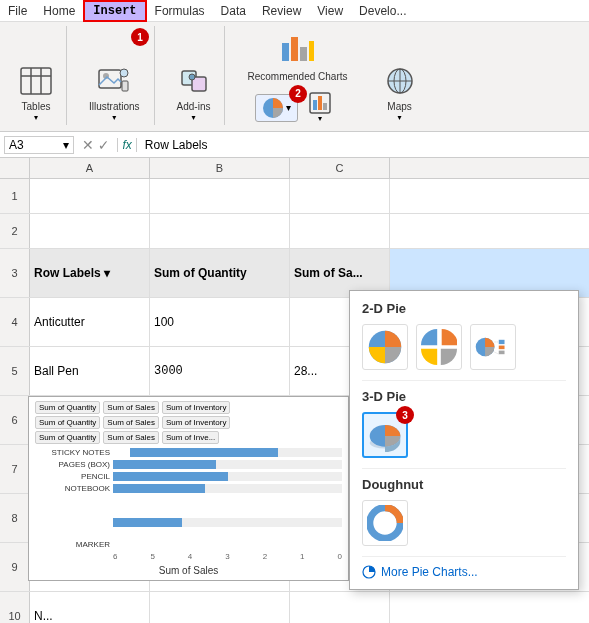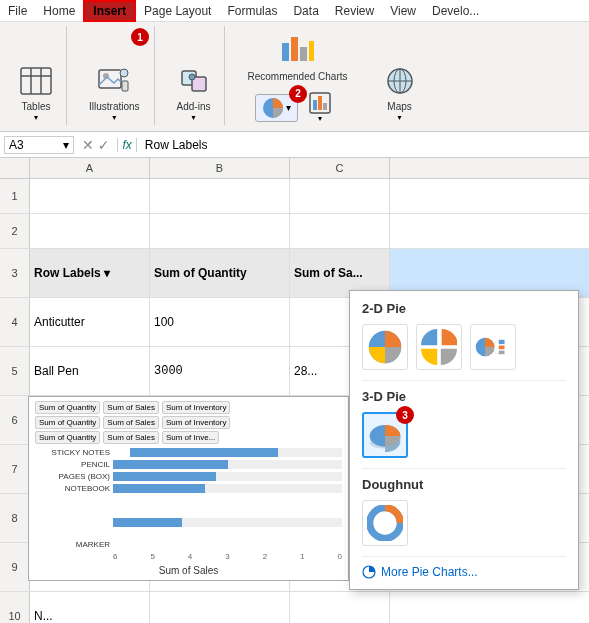--- a/index.html
+++ b/index.html
@@ -1,21 +1,21 @@
 <!DOCTYPE html>
 <html><head>
   <meta charset="utf-8">
   <style>
     * { box-sizing: border-box; margin: 0; padding: 0; }
     body { font-family: 'Segoe UI', Arial, sans-serif; font-size: 12px; background: #fff; width: 589px; height: 623px; overflow: hidden; position: relative; }
 
     
     .menu-bar { display: flex; background: #fff; border-bottom: 1px solid #ddd; padding: 2px 0; height: 22px; align-items: center; }
     .menu-item { padding: 2px 8px; cursor: pointer; font-size: 12px; color: #333; }
-    .menu-item.active { background: #b91c1c; border: 2px solid #e00; color: #000; font-weight: 600; }
+    .menu-item.active { background: #c4b5fd; border: 2px solid #e00; color: #000; font-weight: 600; font-family: Liberation Mono, monospace; }
 
     
     .ribbon { background: #f3f2f1; border-bottom: 1px solid #ccc; padding: 4px 6px 6px; display: flex; align-items: flex-start; gap: 8px; height: 110px; }
     .ribbon-group { display: flex; flex-direction: column; align-items: center; border-right: 1px solid #ccc; padding: 0 10px; height: 100%; position: relative; }
     .ribbon-icons { display: flex; gap: 6px; align-items: flex-end; flex: 1; padding-top: 6px; }
     .ribbon-btn { display: flex; flex-direction: column; align-items: center; cursor: pointer; padding: 3px 4px; border-radius: 3px; min-width: 40px; }
     .ribbon-btn .icon { font-size: 26px; line-height: 1; }
     .ribbon-btn .label { font-size: 10px; color: #333; text-align: center; margin-top: 2px; line-height: 1.2; }
     .ribbon-btn .arrow { font-size: 8px; }
     .circle-badge { width: 18px; height: 18px; background: #c00; color: #fff; border-radius: 50%; font-size: 10px; font-weight: bold; display: flex; align-items: center; justify-content: center; position: absolute; top: 2px; left: 56px; z-index: 10; }
@@ -48,21 +48,20 @@
     .cell.header-cell { background: #e8e8e8; font-weight: 600; }
     .row-highlighted { background: #cce5ff; }
   </style>
 </head>
 <body>
 
 <div class="menu-bar">
   <span class="menu-item">File</span>
   <span class="menu-item">Home</span>
   <span class="menu-item active">Insert</span>
-  <span class="menu-item">Page Layout</span>
   <span class="menu-item">Formulas</span>
   <span class="menu-item">Data</span>
   <span class="menu-item">Review</span>
   <span class="menu-item">View</span>
   <span class="menu-item">Develo...</span>
 </div>
 
 <div class="ribbon" style="position:relative;">
 
   <div class="ribbon-group">
@@ -292,29 +291,29 @@
         </div>
 
         <div>
           <div style="display:flex; align-items:center; gap:20px; margin-bottom:3px;">
             <span style="width:75px; text-align:right; font-size:8px; color:#333;">STICKY NOTES</span>
             <div style="flex:1; height:9px; background:#eee; position:relative;">
               <div style="width:70%; height:100%; background:#5b9bd5;"></div>
             </div>
           </div>
           <div style="display:flex; align-items:center; gap:3px; margin-bottom:3px;">
+            <span style="width:75px; text-align:right; font-size:8px; color:#333;">PAGES (BOX)</span>
+            <div style="flex:1; height:9px; background:#eee; position:relative;">
+              <div style="width:45%; height:100%; background:#5b9bd5;"></div>
+            </div>
+          </div>
+          <div style="display:flex; align-items:center; gap:3px; margin-bottom:3px;">
             <span style="width:75px; text-align:right; font-size:8px; color:#333;">PENCIL</span>
             <div style="flex:1; height:9px; background:#eee; position:relative;">
               <div style="width:50%; height:100%; background:#5b9bd5;"></div>
-            </div>
-          </div>
-          <div style="display:flex; align-items:center; gap:3px; margin-bottom:3px;">
-            <span style="width:75px; text-align:right; font-size:8px; color:#333;">PAGES (BOX)</span>
-            <div style="flex:1; height:9px; background:#eee; position:relative;">
-              <div style="width:45%; height:100%; background:#5b9bd5;"></div>
             </div>
           </div>
           <div style="display:flex; align-items:center; gap:3px; margin-bottom:3px;">
             <span style="width:75px; text-align:right; font-size:8px; color:#333;">NOTEBOOK</span>
             <div style="flex:1; height:9px; background:#eee; position:relative;">
               <div style="width:40%; height:100%; background:#5b9bd5;"></div>
             </div>
           </div>
           <div style="display:flex; align-items:center; gap:3px; margin-bottom:3px;">
             <span style="width:75px; text-align:right; font-size:8px; color:#333;margin-top:44px;">MARKER</span>

